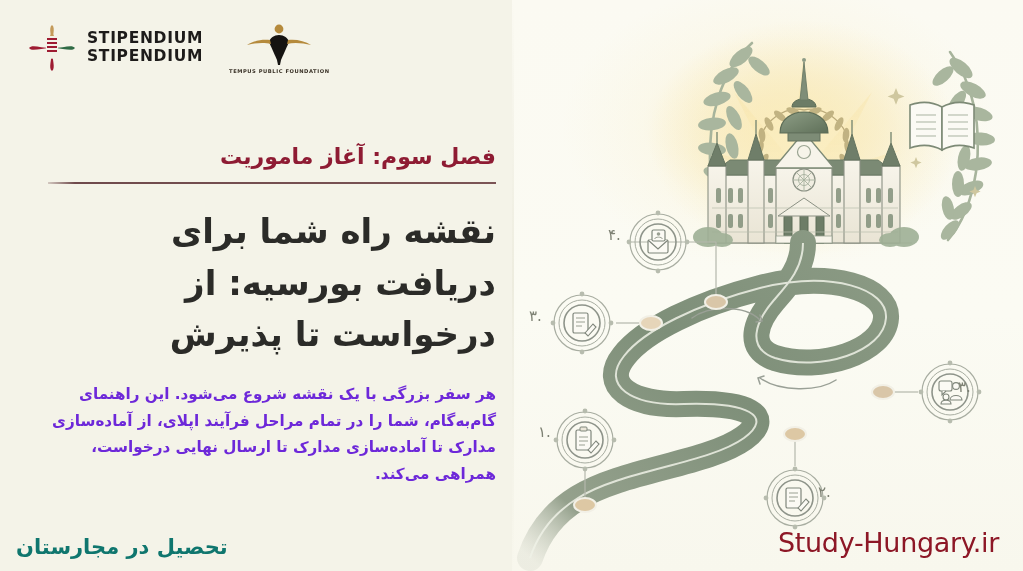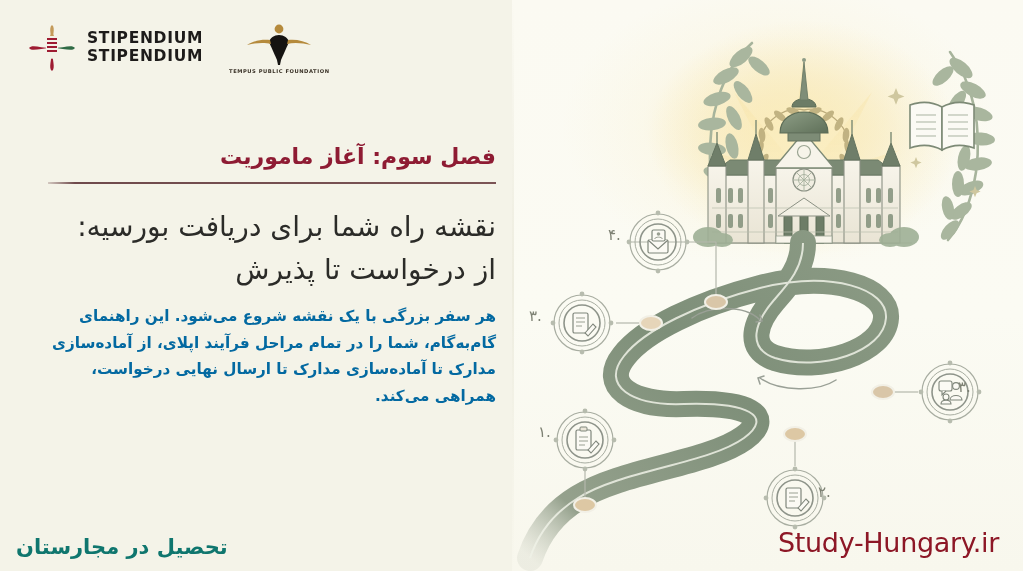--- a/index.html
+++ b/index.html
@@ -68,26 +68,26 @@
   .eyebrow {
     font-size: 22px; font-weight: 700; color: #8e1b33;
     line-height: 1.5; letter-spacing: 0;
   }
   .rule {
     margin: 9px 0 22px 0;
     height: 2px;
     background: linear-gradient(90deg, rgba(113,73,73,.25) 0%, #6f4a4c 6%, #7b5455 100%);
   }
   .headline {
-    font-size: 28px; font-weight: 400; color: #2b2b28;
+    font-size: 34px; font-weight: 700; color: #2b2b28;
     line-height: 1.52; letter-spacing: -.2px;
   }
   .body-copy {
-    margin-top: 12px;
-    font-size: 15.2px; font-weight: 700; color: #0369a1;
+    margin-top: 20px;
+    font-size: 15.2px; font-weight: 700; color: #6d28d9;
     line-height: 1.75;
   }
 
   
   .footer-right-fa {
     position: absolute; left: 16px; bottom: 12px;
     font-size: 21px; font-weight: 700; color: #0f766e;
     direction: rtl;
   }
   .footer-site {

